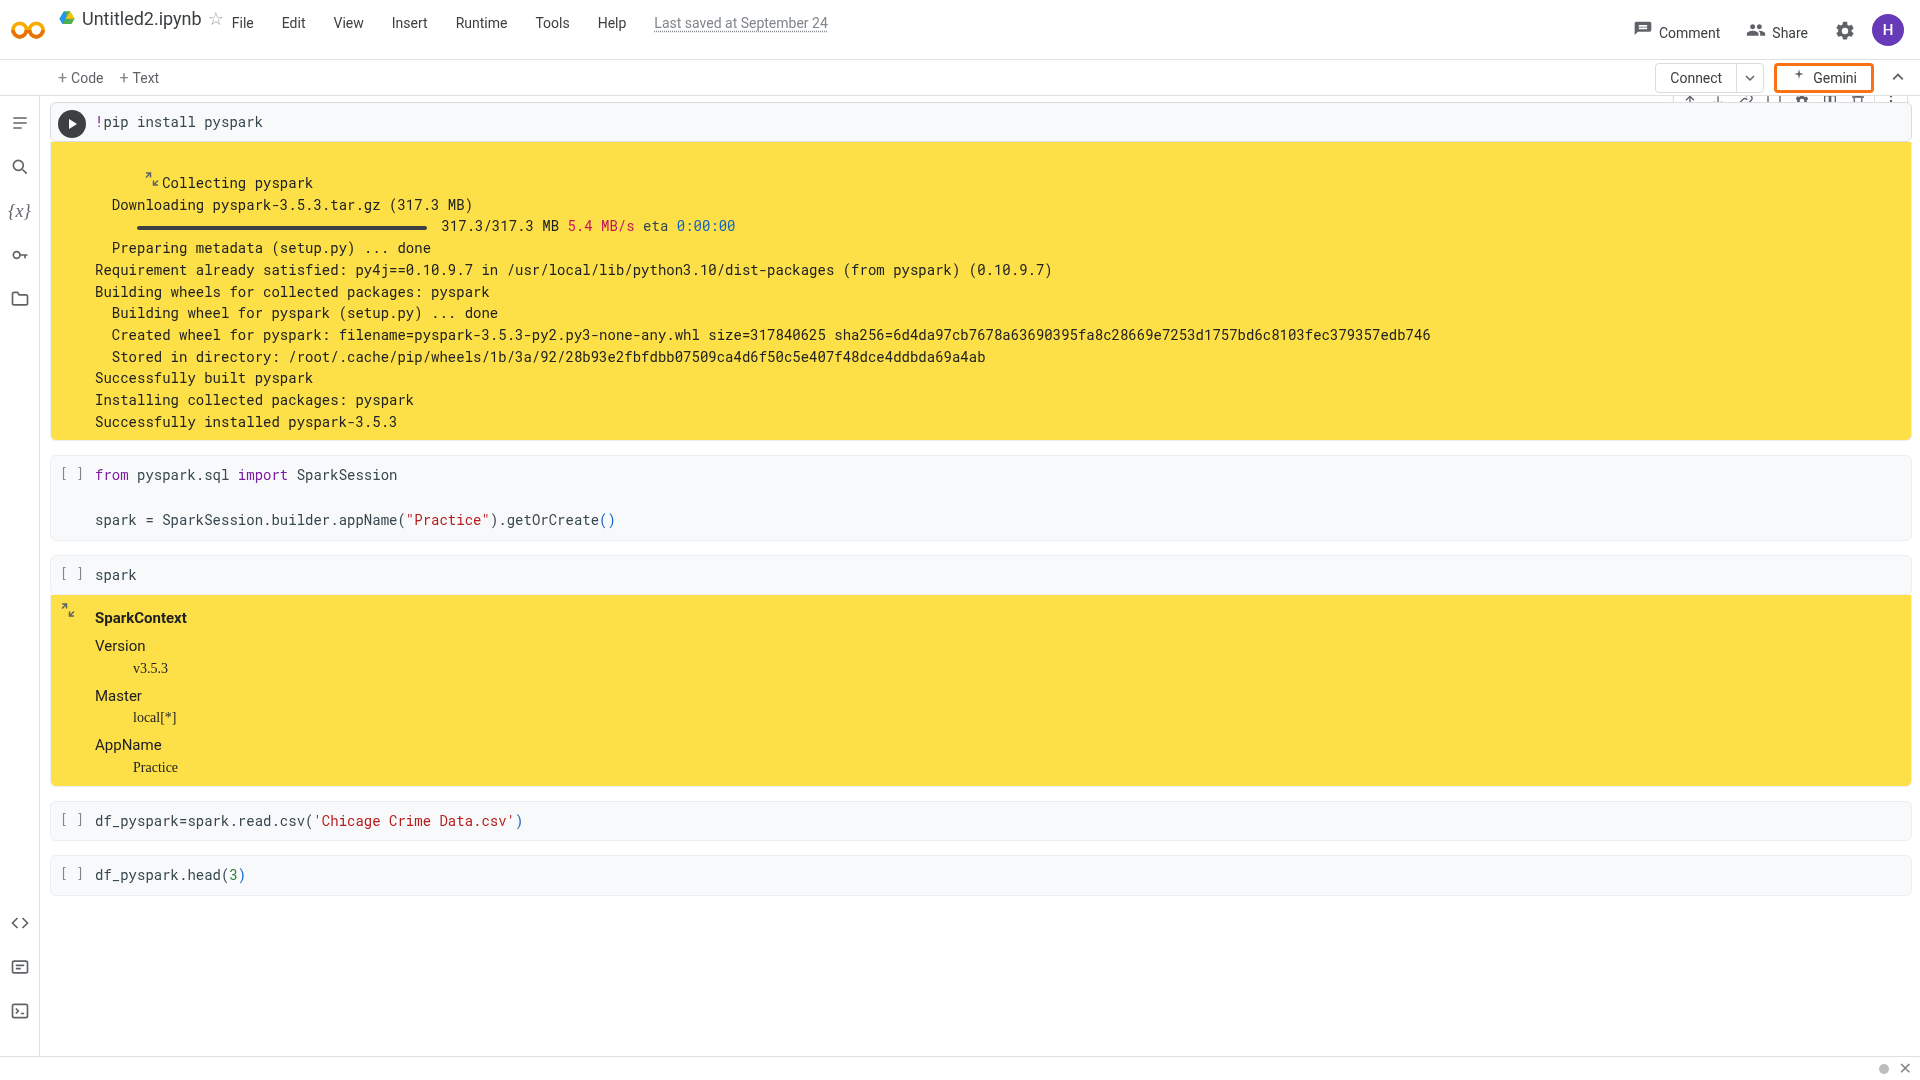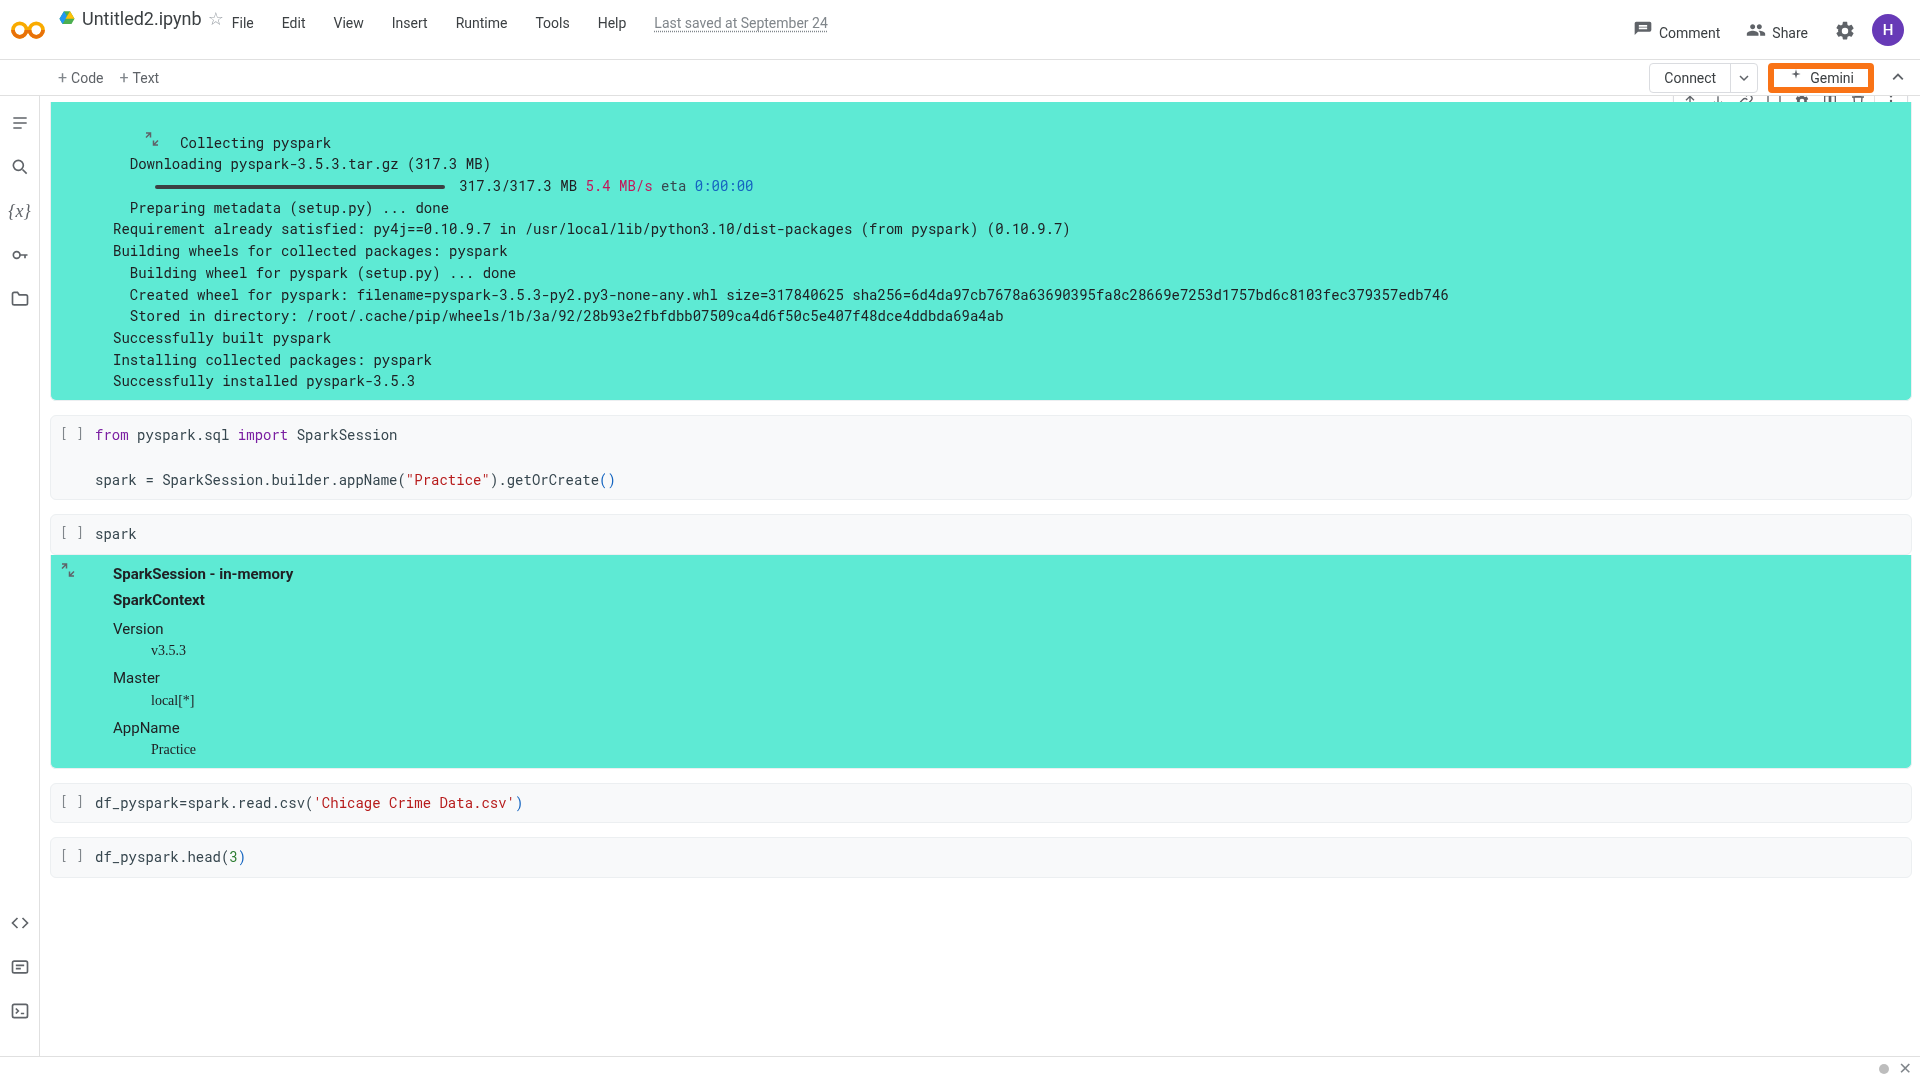--- a/index.html
+++ b/index.html
@@ -50,21 +50,21 @@
     flex-shrink:0;
     font-size:14px;
     color:#5f6368;
   }
   .tb-btn { display:flex; align-items:center; gap:4px; padding:4px 8px; cursor:pointer; border-radius:4px;}
   .tb-plus { font-size:16px; font-weight:400; color:#80868b; }
   .toolbar-spacer { flex:1; }
   .connect-group { display:flex; align-items:center; border:1px solid #dadce0; border-radius:4px; height:30px;}
   .connect-btn { padding: 0 14px; cursor:pointer; color:#3c4043; font-size:14px;}
   .connect-arrow { padding:0 8px; border-left:1px solid #dadce0; height:100%; display:flex; align-items:center; color:#5f6368; cursor:pointer;}
-  .gemini-btn { display:flex; align-items:center; gap:6px; padding: 0 14px; border:6px solid #f97316; border-radius:4px; height:30px; margin-left:10px; cursor:pointer; color:#3c4043;}
+  .gemini-btn { display:flex; align-items:center; gap:6px; padding: 0 14px; border:3px solid #f97316; border-radius:4px; height:30px; margin-left:10px; cursor:pointer; color:#3c4043;}
   .collapse-arrow { margin-left:10px; padding: 4px 8px; color:#5f6368; cursor:pointer;}
   
   .body-wrap { display:flex; flex:1; min-height:0; }
   .left-rail {
     width: 40px;
     border-right: 1px solid #e0e0e0;
     display:flex; flex-direction:column; align-items:center;
     padding-top: 16px;
     gap: 22px;
     flex-shrink:0;
@@ -106,27 +106,27 @@
   .run-triangle {
     width:0; height:0;
     border-left:8px solid #fff;
     border-top:5px solid transparent;
     border-bottom:5px solid transparent;
     margin-left:2px;
   }
   .exec-label { font-family:"Roboto Mono",monospace; font-size:13px; color:#80868b;}
   .output-block {
     position:relative;
-    padding: 8px 10px 8px 62px;
+    padding: 8px 10px 8px 44px;
     font-family:"Roboto Mono", Menlo, Consolas, monospace;
     font-size:14px;
     line-height:1.55;
     color:#202124;
     white-space: pre;
-    background:#5eead4;
+    background:#fde047;
     border:1px solid #eceff1;
     border-top:none;
     border-bottom-left-radius:6px;
     border-bottom-right-radius:6px;
   }
   .output-gutter {
     position:absolute; left:8px; top:6px; color:#5f6368;
   }
   .output-gutter svg { width:18px; height:18px; }
   .pbar {
@@ -376,20 +376,21 @@
         <div class="ct-sep"></div>
         <div class="ct-btn">
             <svg width="16" height="16" viewBox="0 0 24 24" fill="#5f6368">
               <circle cx="12" cy="5" r="1.8"></circle>
               <circle cx="12" cy="12" r="1.8"></circle>
               <circle cx="12" cy="19" r="1.8"></circle>
             </svg>
           </div>
       </div>
 
+      <div class="code-area"><div class="cell-gutter"><div class="run-btn"><div class="run-triangle"></div></div></div><span class="mag">!</span>pip install pyspark</div>
 
       <div class="output-block">
         <div class="output-gutter">
           <svg viewBox="0 0 24 24" fill="none" stroke="#5f6368" stroke-width="2">
               <path d="M4 4h6v6M20 20h-6v-6M4 10l6-6M20 14l-6 6"></path>
             </svg>
         </div><span>Collecting pyspark</span>
 <span>  Downloading pyspark-3.5.3.tar.gz (317.3 MB)</span>
      <span class="pbar"></span> <span>317.3/317.3 MB</span> <span class="rate">5.4 MB/s</span> <span class="eta-lbl">eta</span> <span class="eta-val">0:00:00</span>
 <span>  Preparing metadata (setup.py) ... done</span>
@@ -410,21 +411,20 @@
     </div>
 
     <div class="cell">
       <div class="code-area"><div class="cell-gutter"><span class="exec-label">[ ]</span></div><span>spark</span></div>
       <div class="output-block spark-output" style="white-space:normal; line-height:1.5;">
         <div class="output-gutter">
           <svg viewBox="0 0 24 24" fill="none" stroke="#5f6368" stroke-width="2">
               <path d="M4 4h6v6M20 20h-6v-6M4 10l6-6M20 14l-6 6"></path>
             </svg>
         </div>
-        <div class="bold">SparkSession - in-memory</div>
         <div class="bold" style="margin-top:4px;">SparkContext</div>
         <div class="kv-label">Version</div>
         <div class="kv-val">v3.5.3</div>
         <div class="kv-label">Master</div>
         <div class="kv-val">local[*]</div>
         <div class="kv-label">AppName</div>
         <div class="kv-val">Practice</div>
       </div>
     </div>
 

